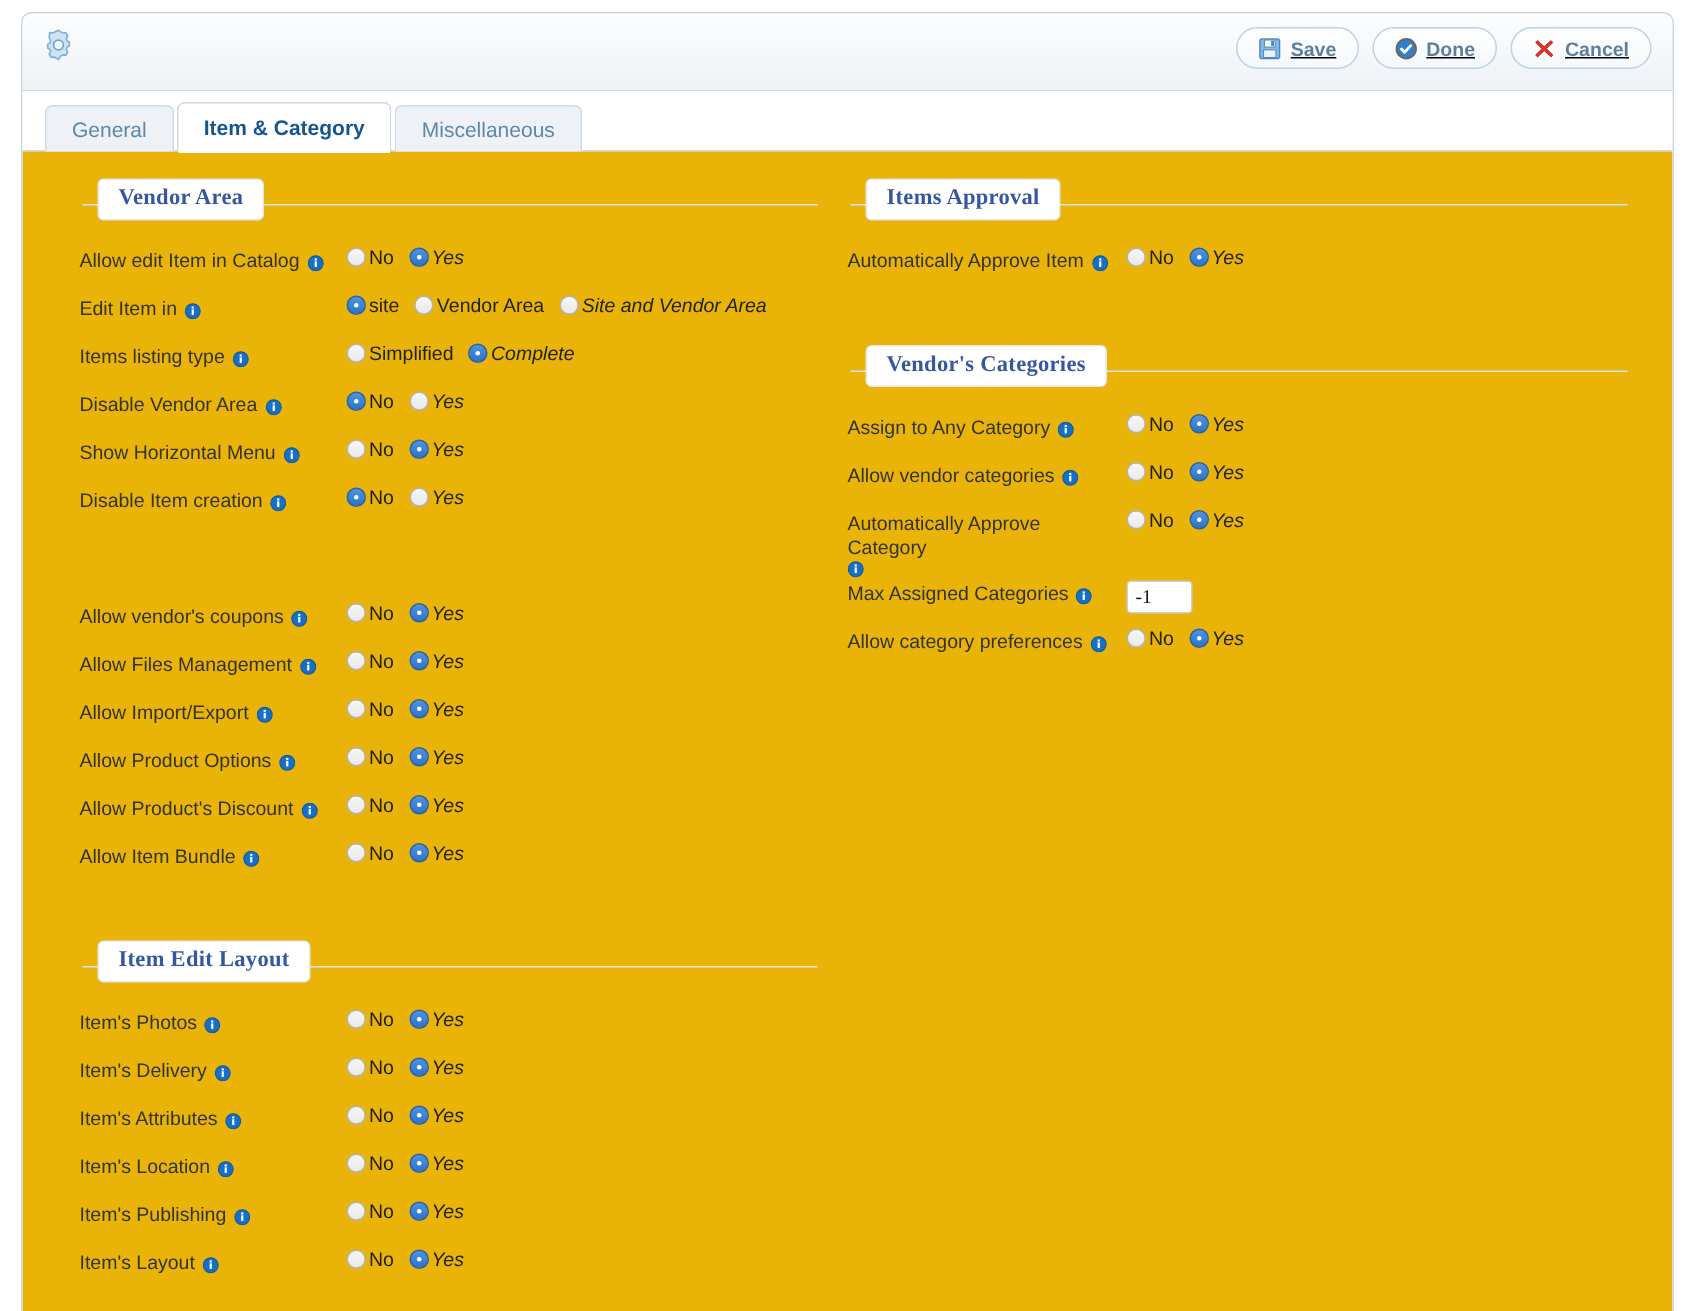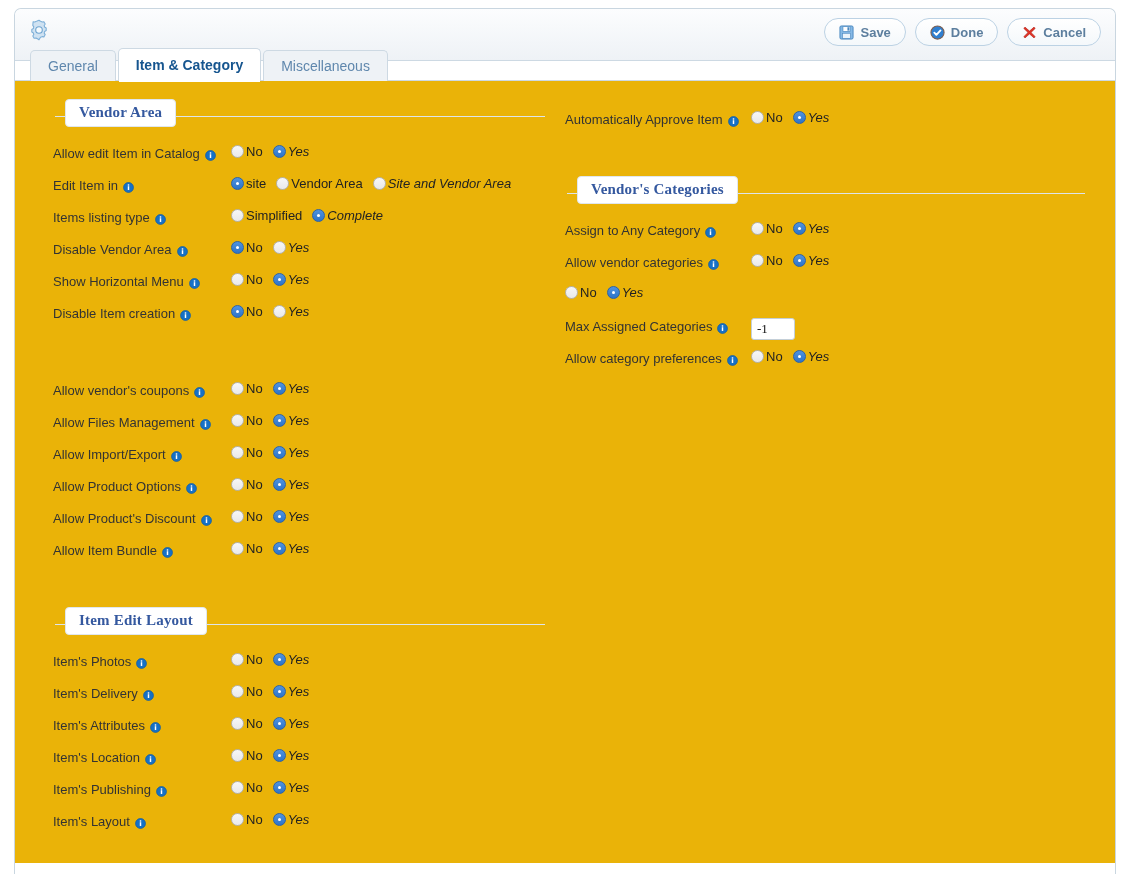--- a/index.html
+++ b/index.html
@@ -52,20 +52,21 @@
     letter-spacing: -0.2px;
     white-space: nowrap;
   }
 
   .hdr-btns {
     position: absolute;
     right: 14px;
     top: 9px;
     display: flex;
     gap: 9px;
+    text-decoration: underline;
   }
   .pbtn {
     display: flex;
     align-items: center;
     gap: 6px;
     height: 28px;
     padding: 0 14px;
     border: 1px solid #bcd2e4;
     border-radius: 16px;
     background: linear-gradient(to bottom, #ffffff 0%, #f4f8fb 100%);
@@ -74,21 +75,21 @@
     color: #5c7e9e;
     cursor: pointer;
     box-sizing: border-box;
     white-space: nowrap;
   }
   .pbtn svg { display: block; }
 
   
   .tabstrip {
     position: relative;
-    height: 20px;
+    height: 40px;
     background: #ffffff;
     padding-left: 15px;
     padding-top: 8px;
     box-sizing: border-box;
   }
   .tabstrip::after {
     content: "";
     position: absolute;
     left: 0; right: 0; bottom: 0;
     height: 1px;
@@ -701,20 +702,24 @@
                     <span class="radio on"></span>
                     <span>Yes</span>
                   </label>
                 </div>
               </div>
             </div>
           </div>
         </div>
       <div class="col-right" id="col-right">
           <div class="fset">
+            <div class="fset-legend-wrap">
+              <div class="fset-rule"></div>
+              <div class="fset-legend">Items Approval</div>
+            </div>
             <div class="fset-body">
               <div class="row">
                 <div class="row-label lbl-w-right">
                   <span class="txt">Automatically Approve Item</span>
                   <span class="info-ico"><svg width="11" height="11" viewBox="0 0 12 12">
                       <circle cx="6" cy="6" r="5.4" fill="#1671c6" stroke="#0f5ba5" stroke-width="0.8"></circle>
                       <rect x="5.2" y="4.6" width="1.6" height="4.1" fill="#ffffff"></rect>
                       <rect x="5.2" y="2.5" width="1.6" height="1.5" fill="#ffffff"></rect>
                     </svg></span>
                 </div>
@@ -772,20 +777,28 @@
                     <span class="radio"></span>
                     <span>No</span>
                   </label>
                   <label class="opt">
                     <span class="radio on"></span>
                     <span>Yes</span>
                   </label>
                 </div>
               </div>
               <div class="row">
+                <div class="row-label lbl-w-right">
+                  <span class="txt">Automatically Approve Category</span>
+                  <span class="info-ico"><svg width="11" height="11" viewBox="0 0 12 12">
+                      <circle cx="6" cy="6" r="5.4" fill="#1671c6" stroke="#0f5ba5" stroke-width="0.8"></circle>
+                      <rect x="5.2" y="4.6" width="1.6" height="4.1" fill="#ffffff"></rect>
+                      <rect x="5.2" y="2.5" width="1.6" height="1.5" fill="#ffffff"></rect>
+                    </svg></span>
+                </div>
                 <div class="opts">
                   <label class="opt">
                     <span class="radio"></span>
                     <span>No</span>
                   </label>
                   <label class="opt">
                     <span class="radio on"></span>
                     <span>Yes</span>
                   </label>
                 </div>

